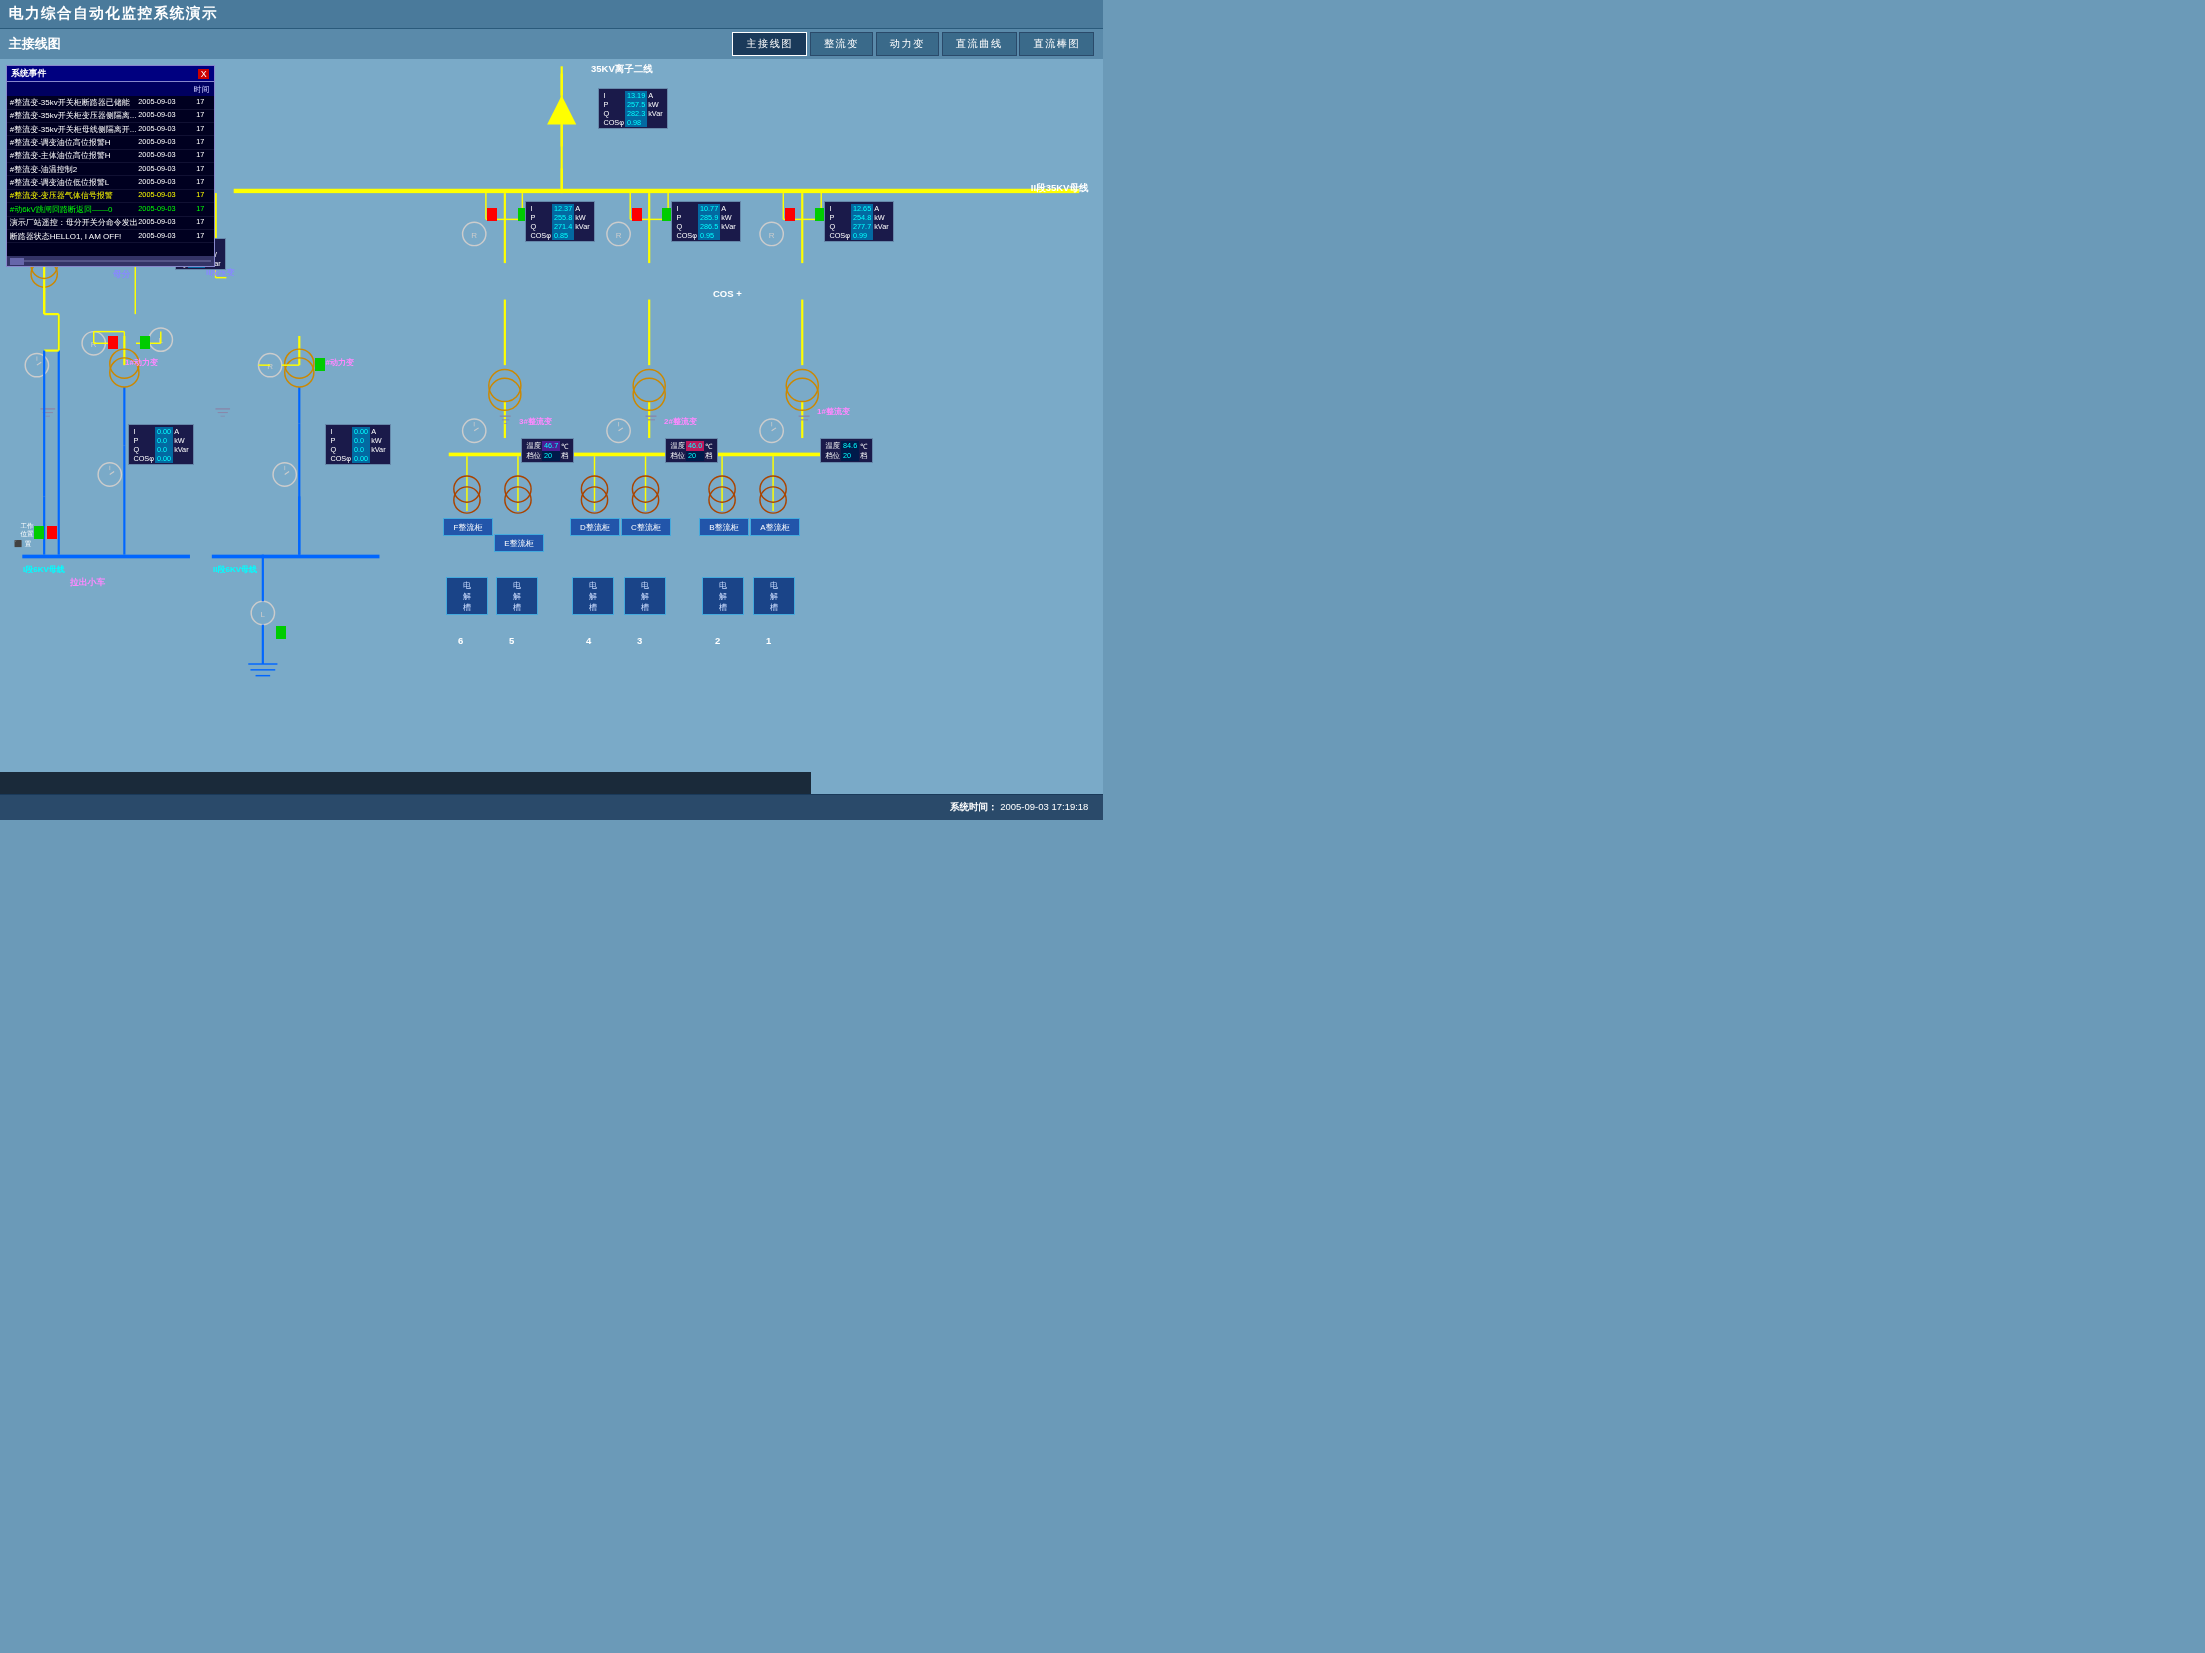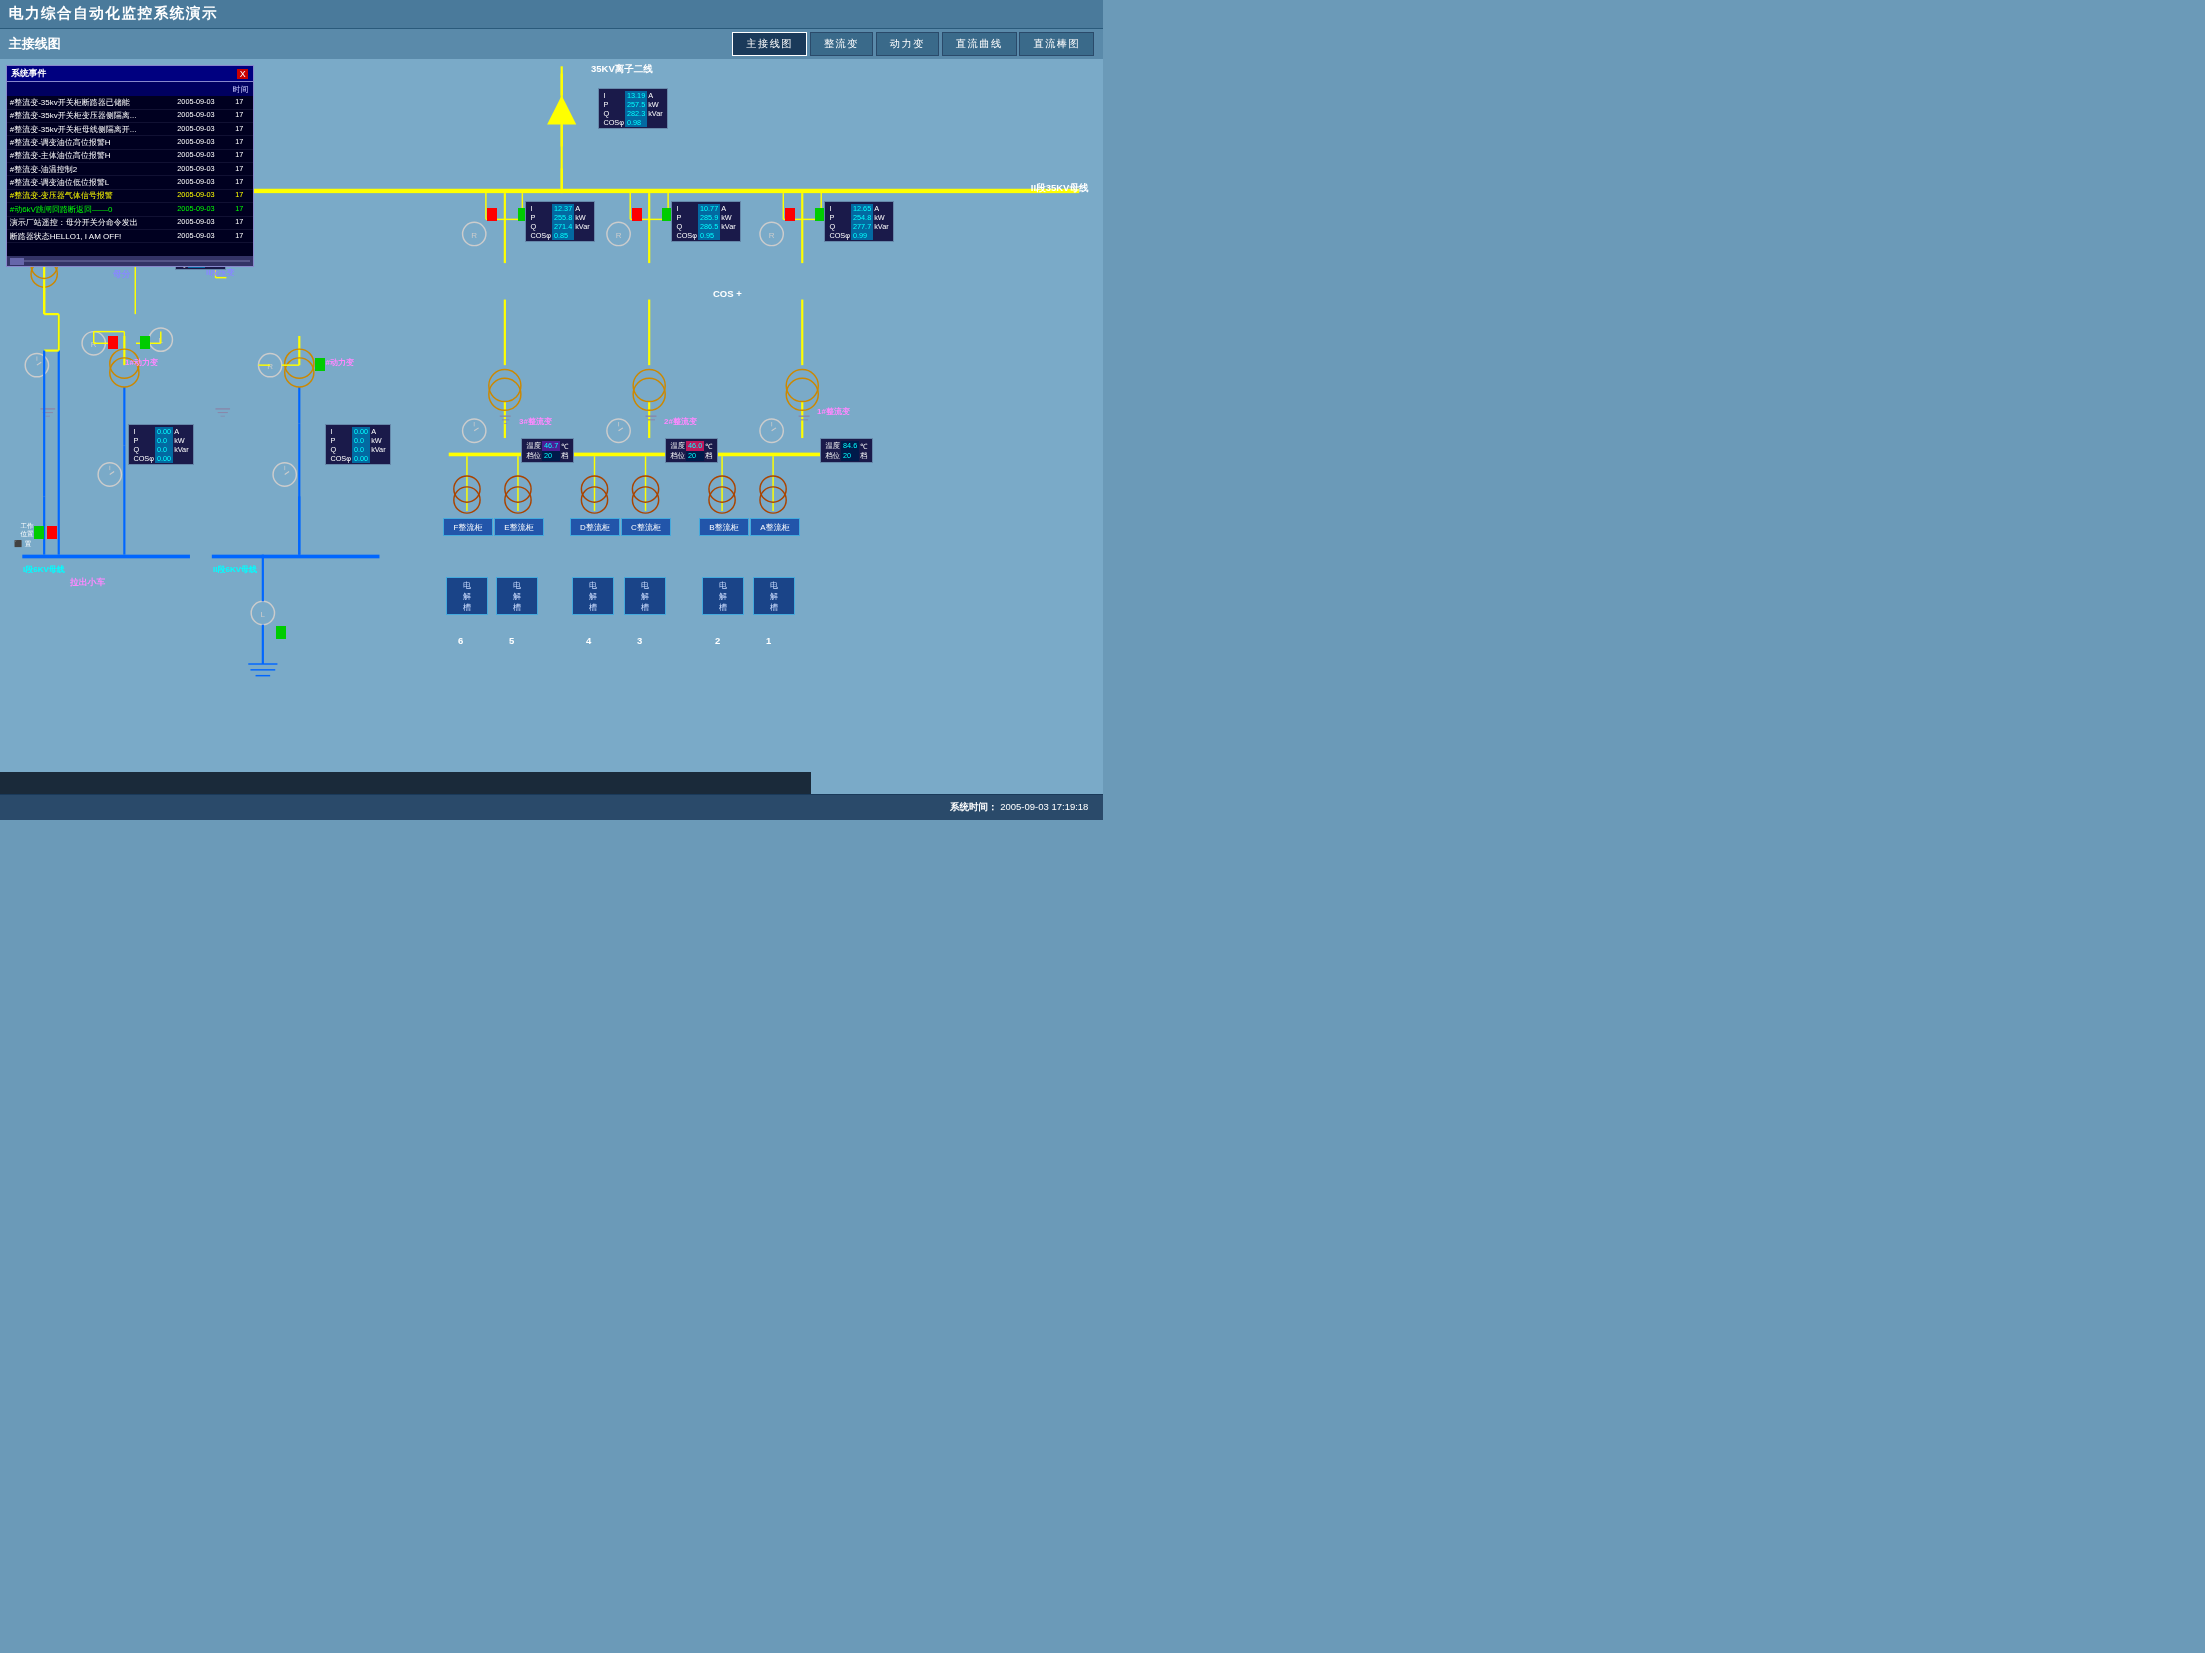--- a/index.html
+++ b/index.html
@@ -56,21 +56,21 @@
       width: 100%;
       height: calc(100% - 66px);
       background: #7aaac8;
     }
 
     
     .events-window {
       position: absolute;
       top: 5.8px;
       left: 5.8px;
-      width: 248px;
+      width: 209px;
       background: #fca5a5;
       border: 1.5px solid #8888cc;
       z-index: 10;
     }
     .events-title-bar {
       background: #000080;
       display: flex;
       justify-content: space-between;
       align-items: center;
       padding: 1.5px 4.4px;
@@ -845,21 +845,21 @@
     </tbody>
       </table>
   </div>
 
   <div style="position:absolute; left:713px; top:229px; color:#ffffff; font-size:9.5px; font-weight:bold;">COS +</div>
 
   <div class="cabinet-box" style="left:443px; top:459px; width:50px;">
     <span>F整流柜</span>
   </div>
 
-  <div class="cabinet-box" style="left:494px; top:459px; width:50px;">
+  <div class="cabinet-box" style="left:494px; top:475px; width:50px;">
     <span>E整流柜</span>
   </div>
 
   <div class="cabinet-box" style="left:570px; top:459px; width:50px;">
     <span>D整流柜</span>
   </div>
 
   <div class="cabinet-box" style="left:621px; top:459px; width:50px;">
     <span>C整流柜</span>
   </div>

